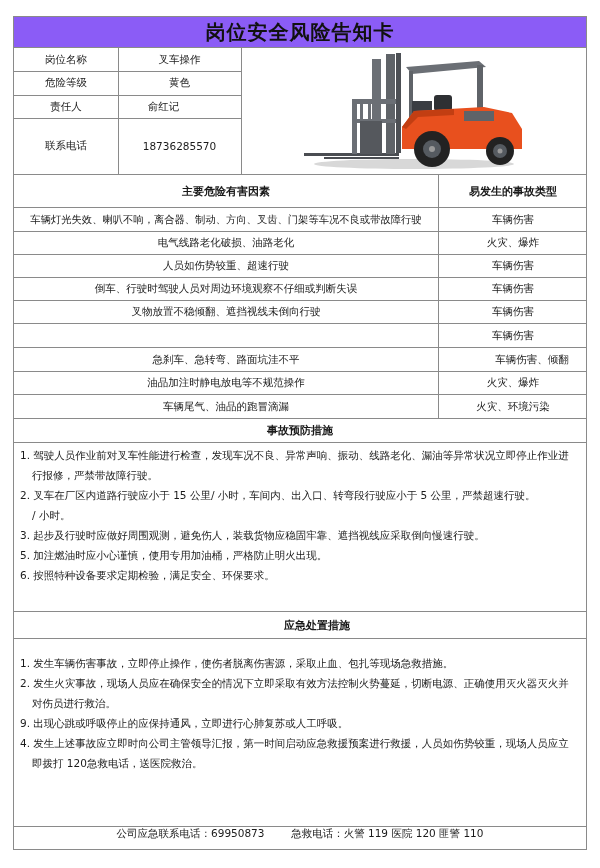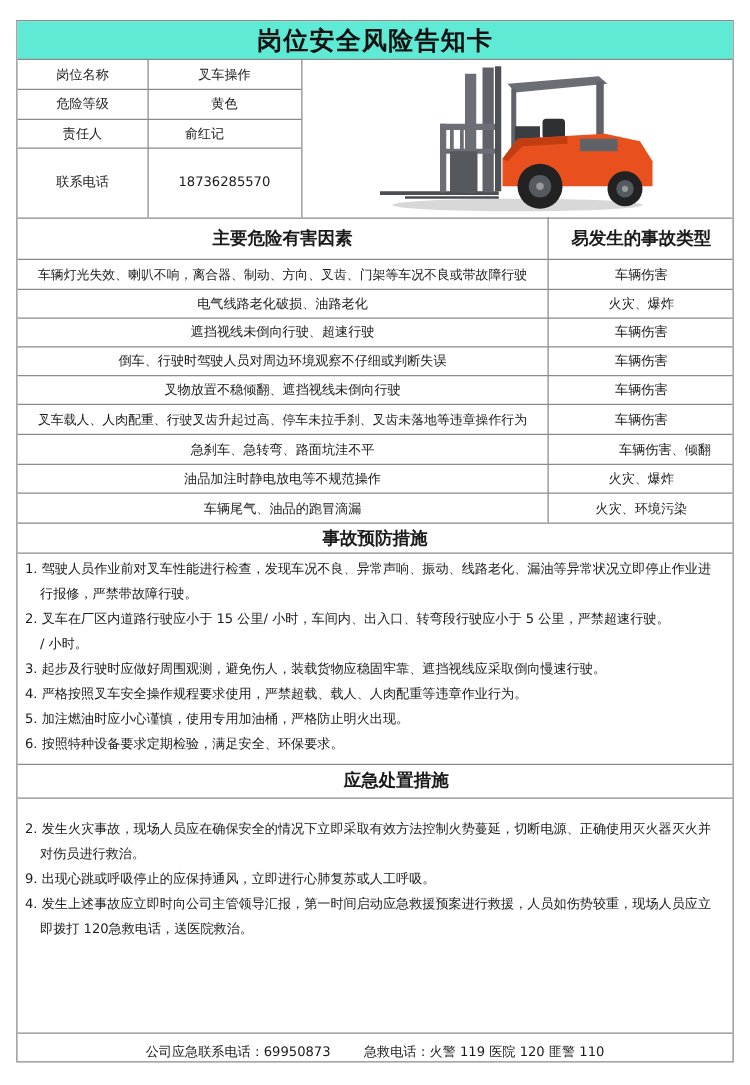--- a/index.html
+++ b/index.html
@@ -1,24 +1,24 @@
 <!DOCTYPE html>
 <html><head>
 <meta charset="utf-8">
 <style>
   html,body{margin:0;padding:0;background:#fff;}
   body{width:600px;height:868px;position:relative;font-family:"DejaVu Sans","Liberation Sans",sans-serif;color:#1a1a1a;overflow:hidden;}
   .card{position:absolute;left:13px;top:16px;width:574px;height:834px;border:1px solid #8a8a8a;box-sizing:border-box;}
-  .title{position:absolute;left:0;top:0;width:100%;height:31px;background:#5eead4;border-bottom:1px solid #8a8a8a;box-sizing:border-box;display:flex;align-items:center;justify-content:center;font-size:20px;font-weight:bold;letter-spacing:1px;color:#111;}
+  .title{position:absolute;left:0;top:0;width:100%;height:31px;background:#8b5cf6;border-bottom:1px solid #8a8a8a;box-sizing:border-box;display:flex;align-items:center;justify-content:center;font-size:20px;font-weight:bold;letter-spacing:1px;color:#111;}
   .cell{position:absolute;box-sizing:border-box;display:flex;align-items:center;justify-content:center;font-size:10.5px;text-align:center;}
   .bline{position:absolute;background:#8a8a8a;}
-  .section-head{font-weight:bold;font-size:14px;}
+  .section-head{font-weight:bold;font-size:11px;}
   .list{position:absolute;left:6px;right:8px;font-size:10.5px;line-height:20px;}
   .list .item{padding-left:12px;text-indent:-12px;}
-  .footer{position:absolute;left:0;bottom:0;width:100%;height:23px;border-top:1px solid #8a8a8a;box-sizing:border-box;display:flex;align-items:flex-end;justify-content:center;font-size:10.5px;}
+  .footer{position:absolute;left:0;bottom:0;width:100%;height:23px;border-top:1px solid #8a8a8a;box-sizing:border-box;display:flex;align-items:flex-start;justify-content:center;font-size:10.5px;}
   .footer span{white-space:pre;}
   .pic{position:absolute;left:227px;top:32px;width:346px;height:124px;display:flex;align-items:center;justify-content:center;}
 </style>
 </head>
 <body>
 
 <div class="card">
 
   <div class="title">岗位安全风险告知卡</div>
 
@@ -82,33 +82,32 @@
   <div class="bline" style="left:0;top:190px;width:100%;height:1px;"></div>
 
   <div class="cell" style="left:0;top:191px;width:424px;height:23px;white-space:nowrap;font-size:10.3px;">车辆灯光失效、喇叭不响，离合器、制动、方向、叉齿、门架等车况不良或带故障行驶</div>
   <div class="cell" style="left:424px;top:191px;width:150px;height:23px;">车辆伤害</div>
   <div class="bline" style="left:0;top:214px;width:100%;height:1px;"></div>
 
   <div class="cell" style="left:0;top:215px;width:424px;height:22px;">电气线路老化破损、油路老化</div>
   <div class="cell" style="left:424px;top:215px;width:150px;height:22px;">火灾、爆炸</div>
   <div class="bline" style="left:0;top:237px;width:100%;height:1px;"></div>
 
-  <div class="cell" style="left:0;top:238px;width:424px;height:22px;">遮挡视线未倒向行驶、超速行驶</div>
+  <div class="cell" style="left:0;top:238px;width:424px;height:22px;">人员如伤势较重、超速行驶</div>
   <div class="cell" style="left:424px;top:238px;width:150px;height:22px;">车辆伤害</div>
   <div class="bline" style="left:0;top:260px;width:100%;height:1px;"></div>
 
   <div class="cell" style="left:0;top:261px;width:424px;height:22px;">倒车、行驶时驾驶人员对周边环境观察不仔细或判断失误</div>
   <div class="cell" style="left:424px;top:261px;width:150px;height:22px;">车辆伤害</div>
   <div class="bline" style="left:0;top:283px;width:100%;height:1px;"></div>
 
   <div class="cell" style="left:0;top:284px;width:424px;height:22px;">叉物放置不稳倾翻、遮挡视线未倒向行驶</div>
   <div class="cell" style="left:424px;top:284px;width:150px;height:22px;">车辆伤害</div>
   <div class="bline" style="left:0;top:306px;width:100%;height:1px;"></div>
 
-  <div class="cell" style="left:0;top:307px;width:424px;height:23px;white-space:nowrap;font-size:10.3px;">叉车载人、人肉配重、行驶叉齿升起过高、停车未拉手刹、叉齿未落地等违章操作行为</div>
   <div class="cell" style="left:424px;top:307px;width:150px;height:23px;">车辆伤害</div>
   <div class="bline" style="left:0;top:330px;width:100%;height:1px;"></div>
 
   <div class="cell" style="left:0;top:331px;width:424px;height:23px;">急刹车、急转弯、路面坑洼不平</div>
   <div class="cell" style="left:443px;top:331px;width:150px;height:23px;">车辆伤害、倾翻</div>
   <div class="bline" style="left:0;top:354px;width:100%;height:1px;"></div>
 
   <div class="cell" style="left:0;top:355px;width:424px;height:22px;">油品加注时静电放电等不规范操作</div>
   <div class="cell" style="left:424px;top:355px;width:150px;height:22px;">火灾、爆炸</div>
   <div class="bline" style="left:0;top:377px;width:100%;height:1px;"></div>
@@ -118,30 +117,30 @@
   <div class="bline" style="left:0;top:401px;width:100%;height:1px;"></div>
 
   <div class="cell section-head" style="left:0;top:402px;width:100%;height:23px;">事故预防措施</div>
   <div class="bline" style="left:0;top:425px;width:100%;height:1px;"></div>
 
   <div class="list" style="top:428px;">
     <div class="item">1. 驾驶人员作业前对叉车性能进行检查，发现车况不良、异常声响、振动、线路老化、漏油等异常状况立即停止作业进行报修，严禁带故障行驶。</div>
     <div class="item">2. 叉车在厂区内道路行驶应小于 15 公里/ 小时，车间内、出入口、转弯段行驶应小于 5 公里，严禁超速行驶。</div>
     <div class="item" style="padding-left:12px;text-indent:0;">/ 小时。</div>
     <div class="item">3. 起步及行驶时应做好周围观测，避免伤人，装载货物应稳固牢靠、遮挡视线应采取倒向慢速行驶。</div>
-    <div class="item">4. 严格按照叉车安全操作规程要求使用，严禁超载、载人、人肉配重等违章作业行为。</div>
     <div class="item">5. 加注燃油时应小心谨慎，使用专用加油桶，严格防止明火出现。</div>
     <div class="item">6.  按照特种设备要求定期检验，满足安全、环保要求。</div>
   </div>
   <div class="bline" style="left:0;top:594px;width:100%;height:1px;"></div>
 
   <div class="cell section-head" style="left:17px;top:595px;width:100%;height:26px;">应急处置措施</div>
   <div class="bline" style="left:0;top:621px;width:100%;height:1px;"></div>
 
   <div class="list" style="top:636px;">
+    <div class="item">1. 发生车辆伤害事故，立即停止操作，使伤者脱离伤害源，采取止血、包扎等现场急救措施。</div>
     <div class="item">2. 发生火灾事故，现场人员应在确保安全的情况下立即采取有效方法控制火势蔓延，切断电源、正确使用灭火器灭火并对伤员进行救治。</div>
     <div class="item">9. 出现心跳或呼吸停止的应保持通风，立即进行心肺复苏或人工呼吸。</div>
     <div class="item">4. 发生上述事故应立即时向公司主管领导汇报，第一时间启动应急救援预案进行救援，人员如伤势较重，现场人员应立即拨打 120急救电话，送医院救治。</div>
   </div>
 
   <div class="footer">
     <span>公司应急联系电话：69950873</span>
     <span>        </span>
     <span>急救电话：火警 119 医院 120 匪警 110</span>
   </div>

